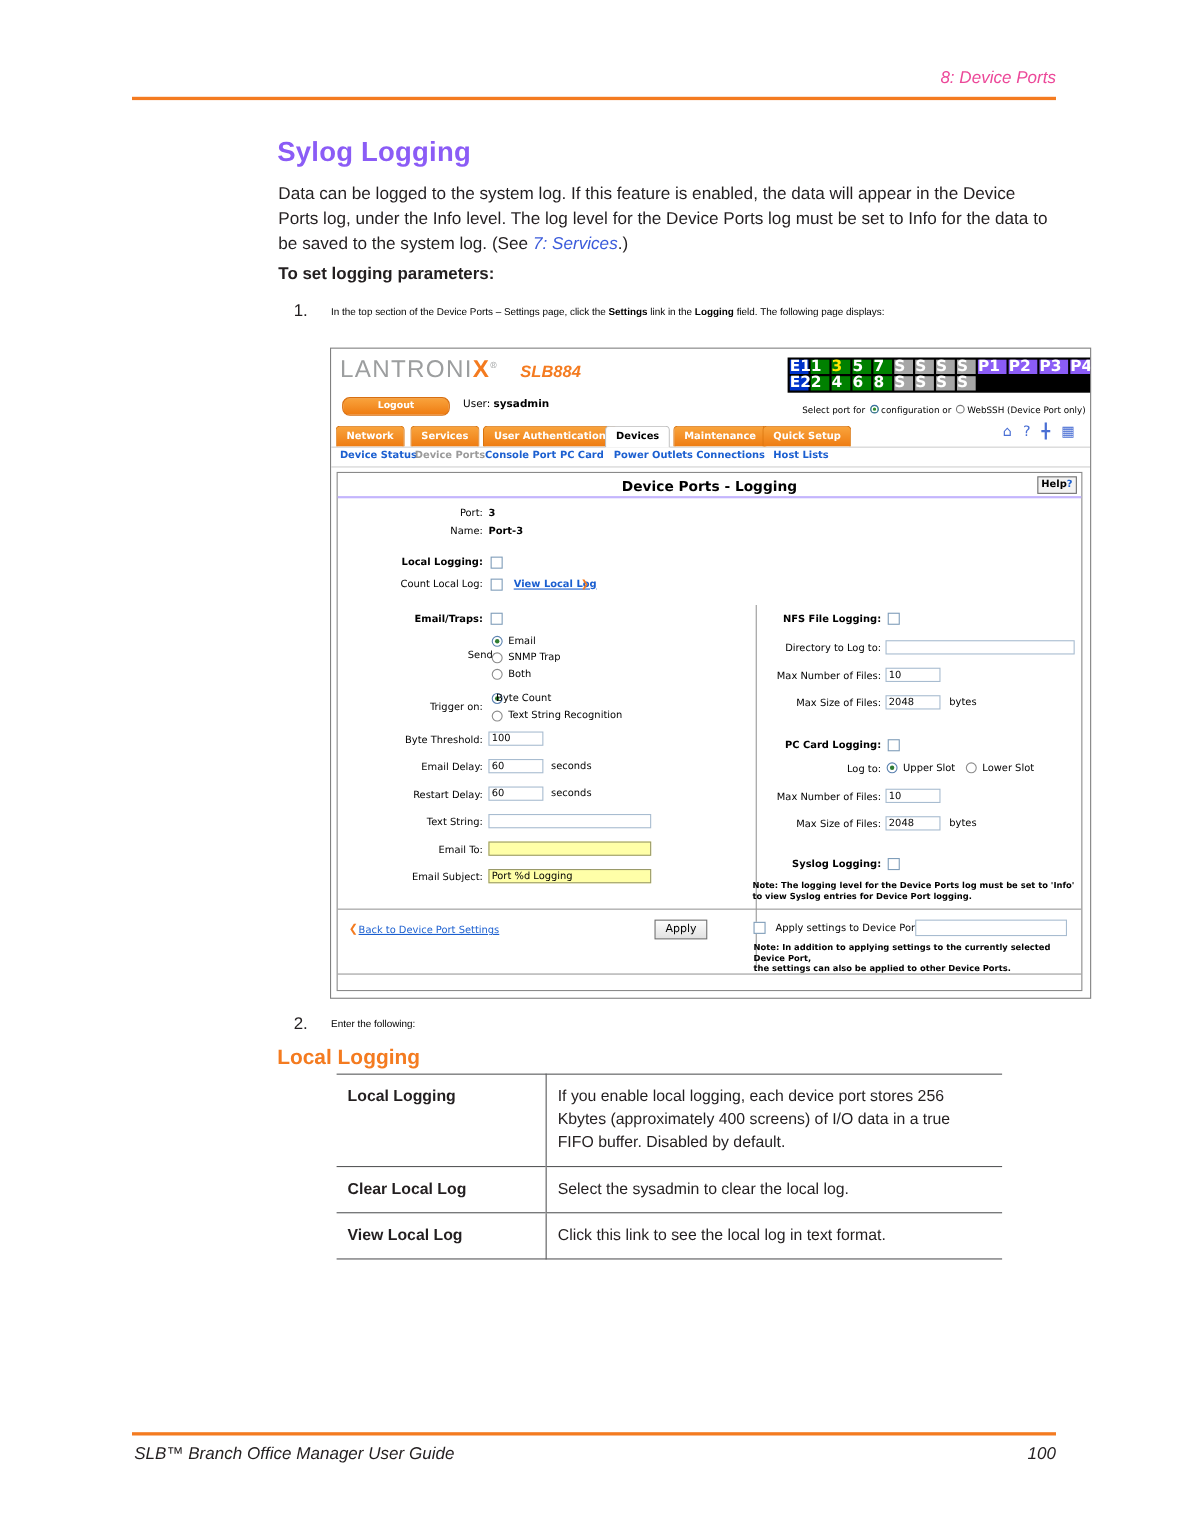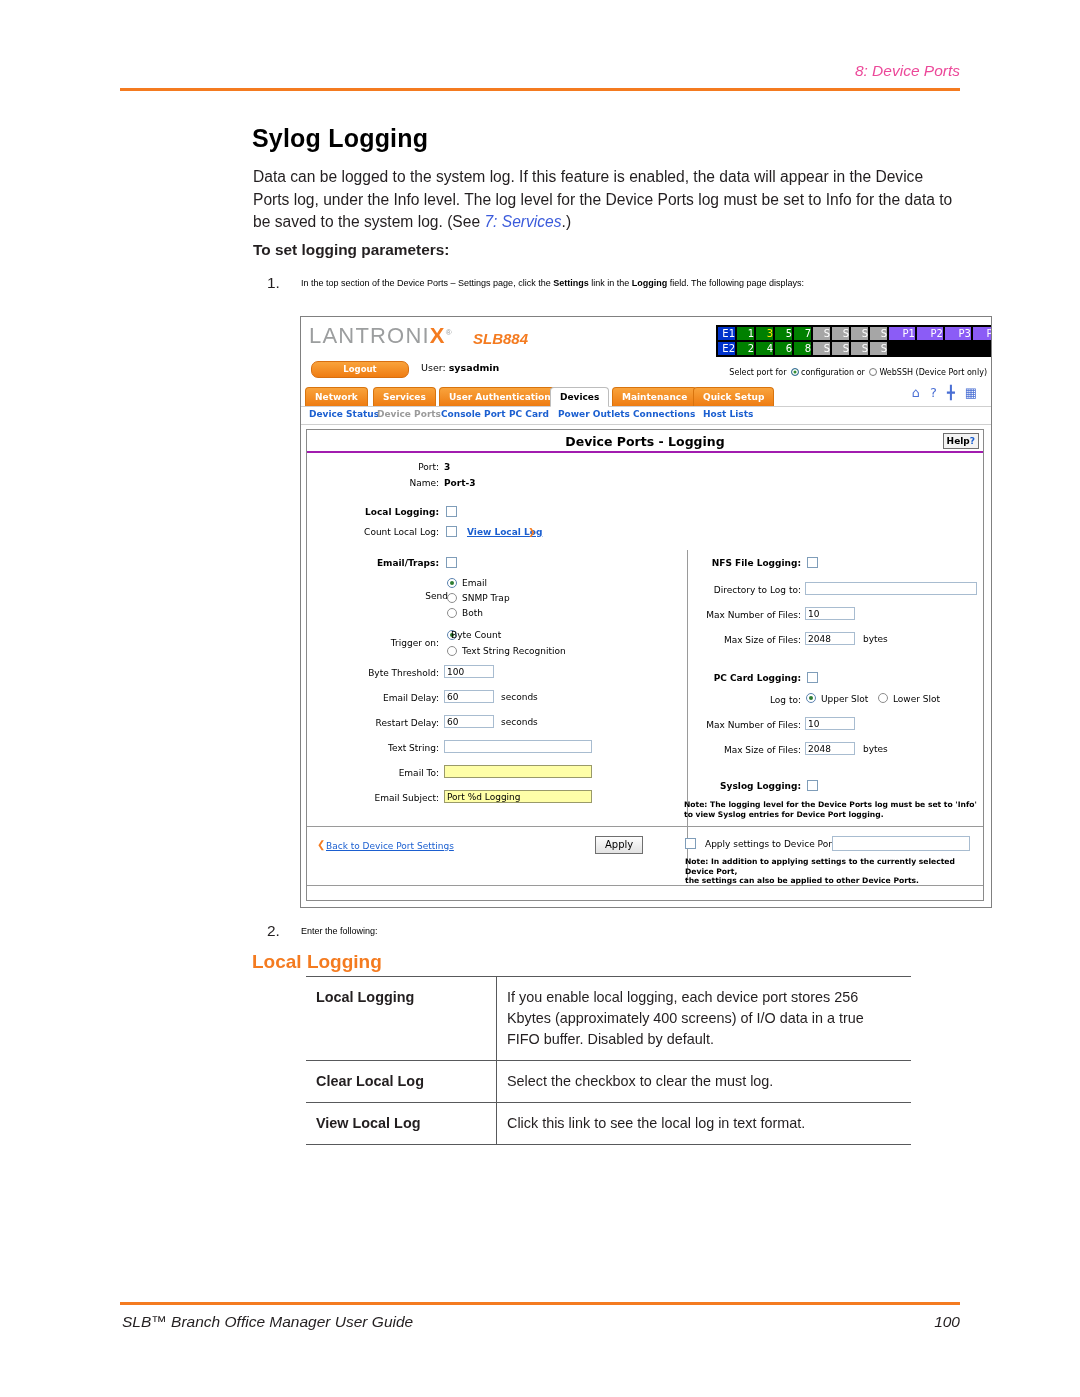--- a/index.html
+++ b/index.html
@@ -18,21 +18,21 @@
     text-align:right;font-style:italic;font-size:15.5px;color:#ec4899;
     font-family:"Liberation Sans", sans-serif;
   }
   .head-rule{
     position:absolute;left:120px;top:88px;width:840px;height:3px;background:#f47b20;
   }
 
   
   .h1{
     position:absolute;left:252px;top:124px;
-    font-size:25px;font-weight:bold;color:#000000;letter-spacing:0.2px;
+    font-size:25px;font-weight:bold;color:#8b5cf6;letter-spacing:0.2px;
   }
   .para{
     position:absolute;left:253px;top:166px;width:708px;
     font-size:15.6px;line-height:22.6px;color:#231f20;
   }
   .para .lnk{color:#3b5bdb;font-style:italic;}
   .subhead{
     position:absolute;left:253px;top:241px;font-size:15.4px;font-weight:bold;
   }
   .step{
@@ -98,22 +98,22 @@
   .user b{font-weight:bold;}
 
   
   .portmap{
     position:absolute;left:415px;top:8px;
     background:#000;padding:2px;display:inline-block;
   }
   .prow{display:flex;gap:2px;margin-bottom:2px;}
   .prow:last-child{margin-bottom:0;}
   .pcell{
-    width:17px;height:13px;line-height:13px;text-align:right;
-    font-size:10px;font-weight:normal;color:#fff;
+    width:17px;height:13px;line-height:13px;text-align:left;
+    font-size:14px;font-weight:bold;color:#fff;
     font-family:"DejaVu Sans", sans-serif;
   }
   .pe{background:#0033cc;}
   .pg{background:#008000;}
   .pg.sel{color:#ffe400;}
   .ps{background:#a6a6a6;}
   .pp{background:#8b5cf6;width:26px;}
   .selline{
     position:absolute;left:408px;top:51px;width:278px;text-align:right;
     font-size:8px;color:#000;
@@ -151,21 +151,21 @@
   .subnav a.cur{color:#9a9a9a;}
 
   
   .frame{
     position:absolute;left:5px;top:112px;width:678px;height:472px;
     border:1px solid #8a8a8a;background:#fff;box-sizing:border-box;
   }
   .ptitle{
     position:absolute;left:0;top:0;width:676px;height:23px;line-height:23px;
     text-align:center;font-size:12.5px;font-weight:bold;color:#000;
-    border-bottom:2px solid #a21caf;box-sizing:border-box;
+    border-bottom:2px solid #c4b5fd;box-sizing:border-box;
   }
   .helpbtn{
     position:absolute;right:4px;top:3px;height:14px;line-height:14px;
     padding:0 3px;border:1px solid #6f6f6f;background:#f3f3f3;
     font-size:9px;font-weight:bold;color:#000;
   }
   .helpbtn i{color:#1b5fd0;font-style:normal;font-weight:bold;}
 
   .lbl{position:absolute;font-size:9px;color:#000;text-align:right;white-space:nowrap;}
   .lbl.b{font-weight:bold;}
@@ -435,21 +435,21 @@
   <div class="h2">Local Logging</div>
 
   <table class="deftable">
     <tbody>
         <tr>
       <td class="k">Local Logging</td>
       <td>If you enable local logging, each device port stores 256 Kbytes (approximately 400 screens) of I/O data in a true FIFO buffer. Disabled by default.</td>
     </tr>
     <tr>
       <td class="k">Clear Local Log</td>
-      <td>Select the checkbox to clear the must log.</td>
+      <td>Select the sysadmin to clear the local log.</td>
     </tr>
     <tr>
       <td class="k">View Local Log</td>
       <td>Click this link to see the local log in text format.</td>
     </tr>
   </tbody>
     </table>
 
   <div class="foot-rule"></div>
   <div class="foot-left">SLB™ Branch Office Manager User Guide</div>

